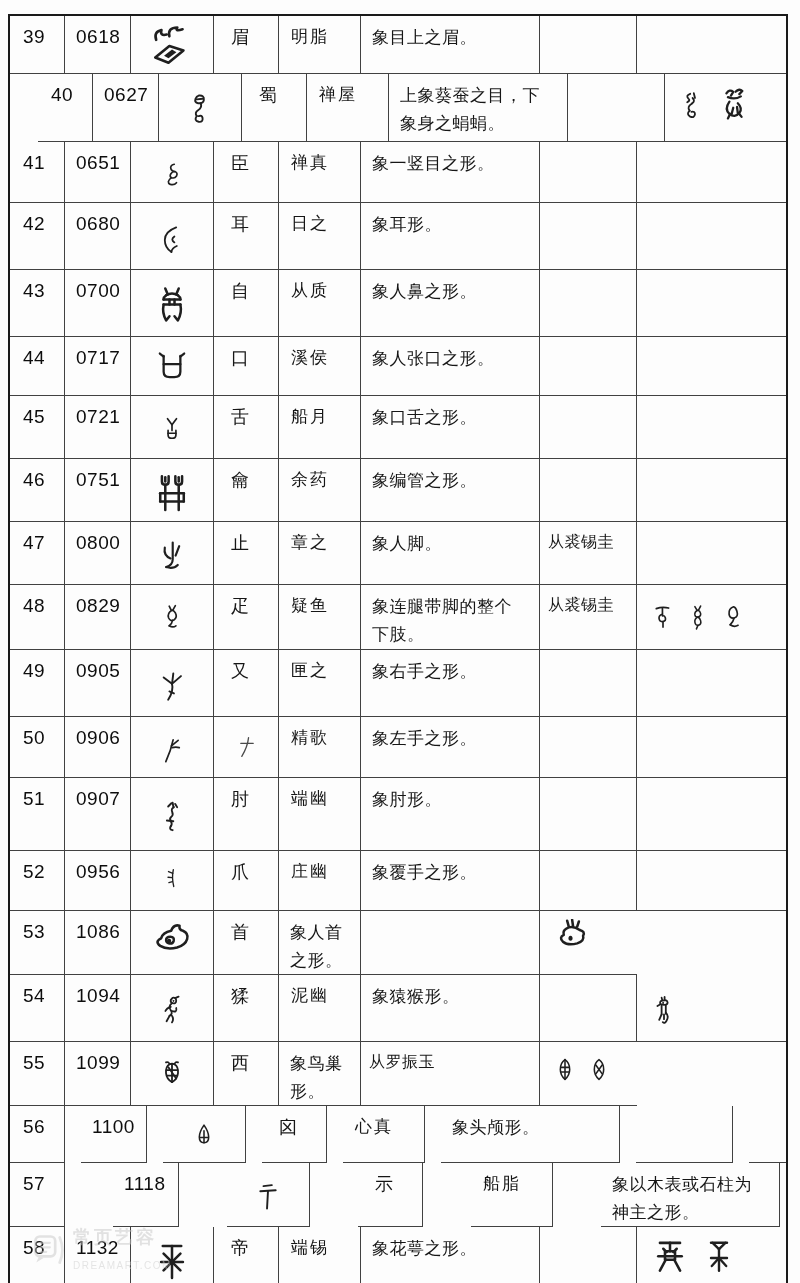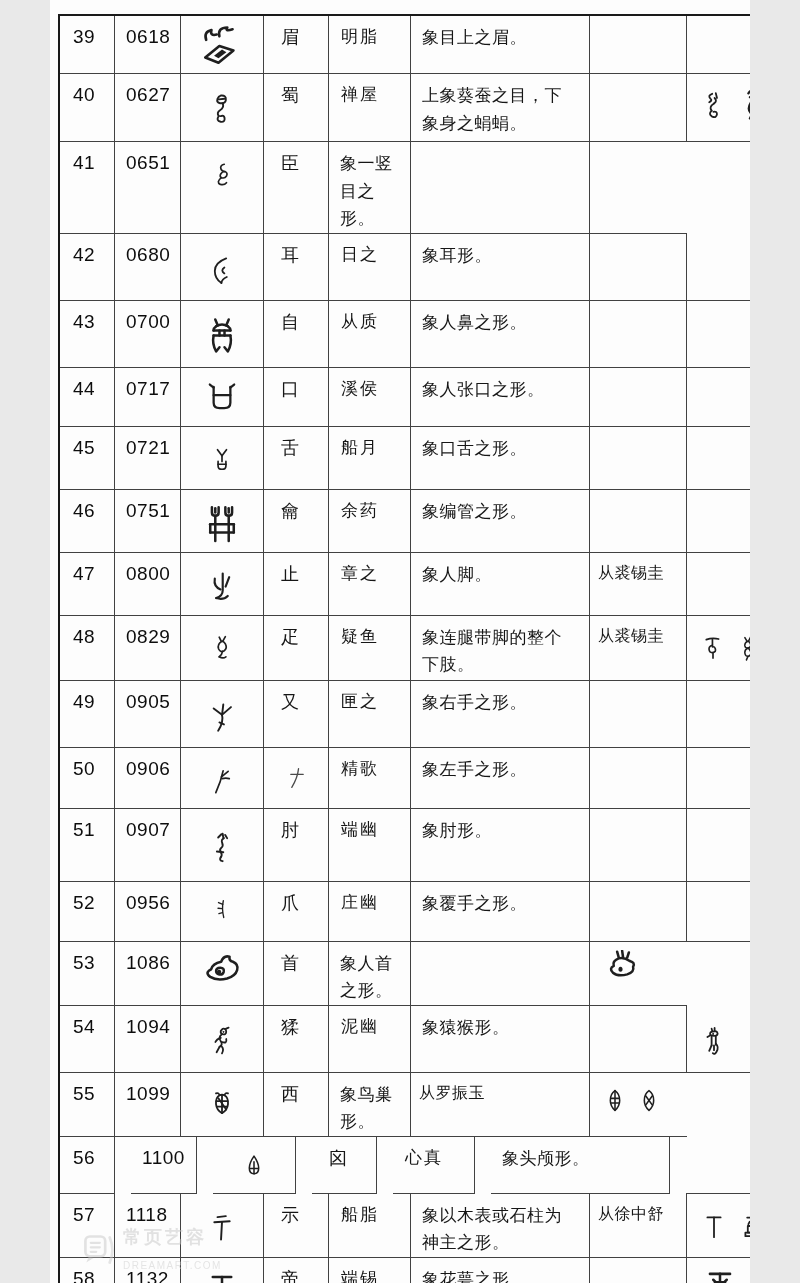--- a/index.html
+++ b/index.html
@@ -1,16 +1,16 @@
 <!DOCTYPE html>
 <html><head>
 <meta charset="utf-8">
 <style>
   html,body{margin:0;padding:0;background:#e9e9e9}
-  .page{position:relative;width:700px;height:1283px;background:#fdfdfd;overflow:hidden;
+  .page{position:relative;width:800px;height:1283px;background:#fdfdfd;overflow:hidden;
         font-family:"Liberation Serif",serif;margin:0 auto}
   .obtable{position:absolute;left:8px;top:14px;width:780px;box-sizing:border-box;
            border:2px solid #1a1a1a;background:#fdfdfd}
   .row{display:grid;grid-template-columns:55px 66px 83px 65px 82px 179px 97px 1fr}
   .cell{box-sizing:border-box;border-right:1px solid #414141;border-bottom:1px solid #414141;
         color:#161616;overflow:hidden}
   .cell.last{border-right:none}
   .num{font-family:"Liberation Sans",sans-serif;font-size:19px;letter-spacing:.5px;
        padding:10px 0 0 13px;color:#0d0d0d}
   .code{padding-left:11px}
@@ -42,21 +42,21 @@
             <path d="M12 76 L44 50 L76 60 L42 88 Z" fill="none" stroke="#1f1f1f" stroke-width="6" stroke-linecap="round" stroke-linejoin="round"></path>
             <path d="M32 72 L50 58 L60 64 L42 78 Z" fill="#1f1f1f"></path>
           </svg>
         </div>
         <div class="cell charcell">眉</div>
         <div class="cell phoncell">明脂</div>
         <div class="cell desccell">象目上之眉。</div>
         <div class="cell notecell"></div>
         <div class="cell extracell last"></div>
       </div>
-      <div class="row" style="min-height: 68px;">
+      <div class="row" style="min-height: 68px; margin-left: 28px;">
         <div class="cell num">40</div>
         <div class="cell num code">0627</div>
         <div class="cell glyphcell">
           <svg viewBox="0 0 100 100" width="32" height="54">
             <path d="M46 8 Q64 6 62 22 Q60 34 44 32 Q32 30 36 18 Q39 10 46 8 Z" fill="none" stroke="#1f1f1f" stroke-width="6" stroke-linecap="round" stroke-linejoin="round"></path>
             <path d="M40 20 L58 18" fill="none" stroke="#1f1f1f" stroke-width="6" stroke-linecap="round" stroke-linejoin="round"></path>
             <path d="M52 32 Q58 46 44 54 Q32 62 40 72" fill="none" stroke="#1f1f1f" stroke-width="6" stroke-linecap="round" stroke-linejoin="round"></path>
             <path d="M40 72 Q30 86 46 90 Q60 92 58 78 Q56 68 46 72" fill="none" stroke="#1f1f1f" stroke-width="6" stroke-linecap="round" stroke-linejoin="round"></path>
           </svg>
         </div>
@@ -88,20 +88,21 @@
         <div class="cell num">41</div>
         <div class="cell num code">0651</div>
         <div class="cell glyphcell">
           <svg viewBox="0 0 100 100" width="28" height="52">
             <path d="M58 8 Q42 12 46 24 Q48 32 60 34" fill="none" stroke="#1f1f1f" stroke-width="6" stroke-linecap="round" stroke-linejoin="round"></path>
             <path d="M60 34 Q72 38 66 50 Q60 60 48 56 Q40 52 46 42 Q50 35 60 34" fill="none" stroke="#1f1f1f" stroke-width="6" stroke-linecap="round" stroke-linejoin="round"></path>
             <path d="M48 56 Q28 72 44 80 Q58 84 66 74" fill="none" stroke="#1f1f1f" stroke-width="6" stroke-linecap="round" stroke-linejoin="round"></path>
           </svg>
         </div>
         <div class="cell charcell">臣</div>
+        <div class="cell phoncell">禅真</div>
         <div class="cell desccell">象一竖目之形。</div>
         <div class="cell notecell"></div>
         <div class="cell extracell last"></div>
       </div>
       <div class="row" style="min-height: 57px;">
         <div class="cell num">42</div>
         <div class="cell num code">0680</div>
         <div class="cell glyphcell">
           <svg viewBox="0 0 100 100" width="30" height="58">
             <path d="M64 8 Q26 22 26 50 Q26 76 48 90" fill="none" stroke="#1f1f1f" stroke-width="6" stroke-linecap="round" stroke-linejoin="round"></path>
@@ -420,21 +421,21 @@
             <path d="M50 30 V76" fill="none" stroke="#1f1f1f" stroke-width="6" stroke-linecap="round" stroke-linejoin="round"></path>
             <path d="M34 56 H66" fill="none" stroke="#1f1f1f" stroke-width="6" stroke-linecap="round" stroke-linejoin="round"></path>
           </svg>
         </div>
         <div class="cell charcell">囟</div>
         <div class="cell phoncell">心真</div>
         <div class="cell desccell">象头颅形。</div>
         <div class="cell notecell"></div>
         <div class="cell extracell last"></div>
       </div>
-      <div class="row" style="min-height: 63px;">
+      <div class="row" style="min-height: 63px; gap: 48px;">
         <div class="cell num">57</div>
         <div class="cell num code">1118</div>
         <div class="cell glyphcell">
           <svg viewBox="0 0 100 100" width="32" height="52">
             <path d="M36 16 L62 13" fill="none" stroke="#1f1f1f" stroke-width="6" stroke-linecap="round" stroke-linejoin="round"></path>
             <path d="M26 32 L74 29" fill="none" stroke="#1f1f1f" stroke-width="6" stroke-linecap="round" stroke-linejoin="round"></path>
             <path d="M50 31 L47 86" fill="none" stroke="#1f1f1f" stroke-width="6" stroke-linecap="round" stroke-linejoin="round"></path>
           </svg>
         </div>
         <div class="cell charcell">示</div>

